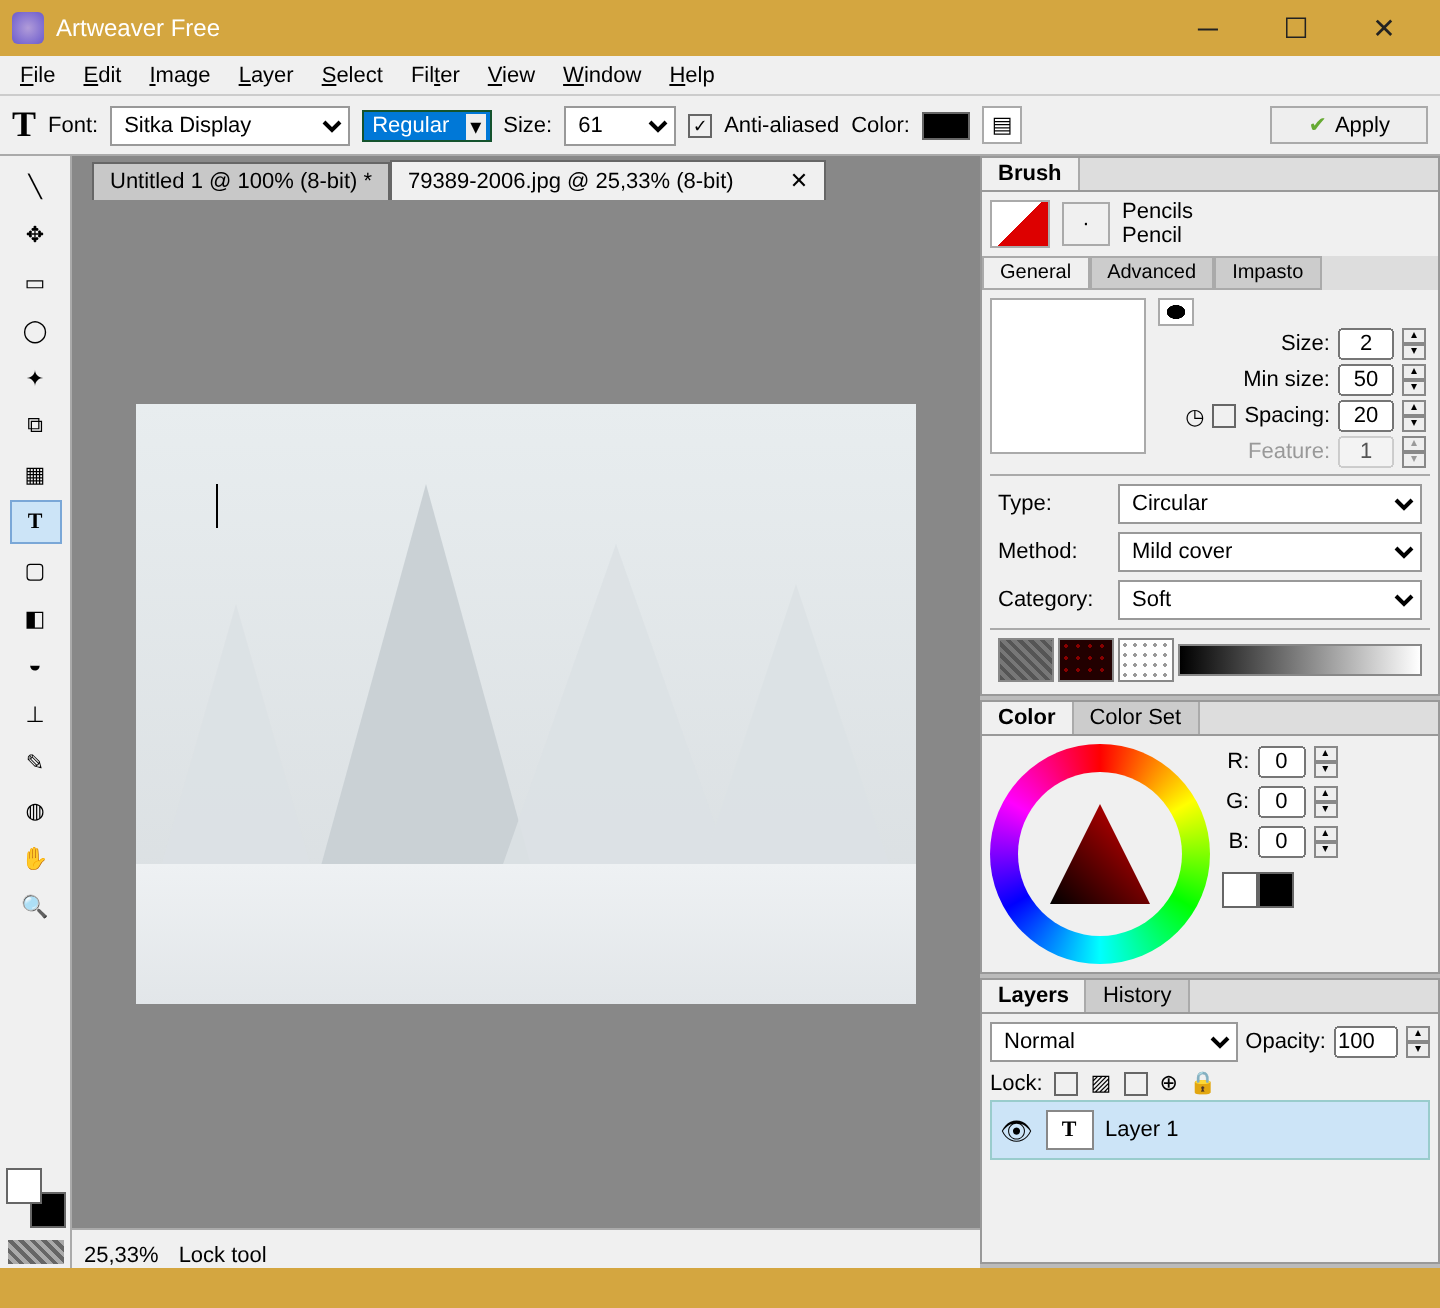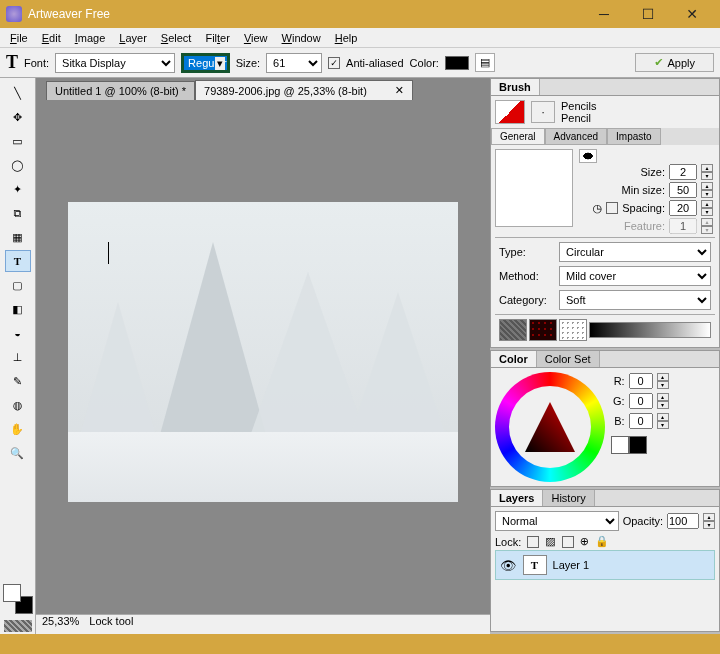--- a/index.html
+++ b/index.html
@@ -7,21 +7,21 @@
 .titlebar { height: 28px; background: #d4a640; display: flex; align-items: center; padding: 0 6px; }
 .titlebar .app-icon { width: 16px; height: 16px; background: radial-gradient(circle,#b19cd9,#6a5acd); border-radius: 3px; margin-right: 6px; }
 .titlebar .title { color: #fff; font-size: 12px; flex: 1; }
 .titlebar .winbtn { width: 44px; height: 28px; display: flex; align-items: center; justify-content: center; color: #222; font-size: 14px; }
 .menubar { height: 20px; background: #f0f0f0; display: flex; align-items: center; padding: 0 4px; gap: 2px; border-bottom: 1px solid #ccc; }
 .menubar span { padding: 2px 6px; }
 .menubar span u { text-decoration: underline; }
 .toolbar { height: 30px; background: #f0f0f0; border-bottom: 1px solid #aaa; display: flex; align-items: center; padding: 0 6px; gap: 6px; }
 .toolbar .T { font-family: Georgia,serif; font-size: 18px; font-weight: bold; }
 select,input[type=text]{ border:1px solid #999; height:20px; padding:0 2px; background:#fff; }
-.sel-highlight { background:#0078d7; color:#fff; border:3px solid #14532d; padding:1px 0 1px 4px; position:relative; }
+.sel-highlight { background:#0078d7; color:#fff; border:1px solid #14532d; padding:1px 20px 1px 4px; position:relative; }
 .sel-highlight::after{content:"▾"; position:absolute; right:2px; color:#000; background:#eee; padding:0 2px; }
 .check { width:12px; height:12px; border:1px solid #666; display:inline-flex; align-items:center; justify-content:center; font-size:9px; }
 .swatch { width:24px; height:14px; background:#000; border:1px solid #666; display:inline-block; }
 .btn-apply { background:#eee; border:1px solid #aaa; padding:2px 18px; display:flex; align-items:center; gap:4px; }
 .main { display:flex; height: 556px; background:#888; }
 .toolbox { width:36px; background:#f0f0f0; border-right:1px solid #aaa; display:flex; flex-direction:column; align-items:center; padding-top:4px; gap:2px; }
 .tool { width:26px; height:22px; display:flex; align-items:center; justify-content:center; border:1px solid transparent; }
 .tool.active { background:#cce4f7; border:1px solid #7aa7d7; }
 .fgbg { position:relative; width:30px; height:30px; margin-top:auto; }
 .fgbg .bg{position:absolute; right:0; bottom:0; width:18px; height:18px; background:#000; border:1px solid #666;}
@@ -33,21 +33,21 @@
 .doctab.active { background:#f0f0f0;gap:28px; }
 .canvas-area { flex:1; background:#888; position:relative; display:flex; align-items:center; justify-content:center; }
 .canvas { background:linear-gradient(#e8edef,#d8dde0); width:390px; height:300px; position:relative; overflow:hidden; margin-top:-10px; }
 .tree { position:absolute; bottom:60px; background:rgba(220,225,228,.9); }
 .tree.t1{left:10px;width:80px;height:140px;clip-path:polygon(50% 0,0 100%,100% 100%);}
 .tree.t2{left:90px;width:110px;height:200px;clip-path:polygon(50% 0,0 100%,100% 100%); background:rgba(200,208,212,.95);}
 .tree.t3{left:180px;width:120px;height:170px;clip-path:polygon(50% 0,0 100%,100% 100%);}
 .tree.t4{left:280px;width:100px;height:150px;clip-path:polygon(50% 0,0 100%,100% 100%);}
 .snow{position:absolute;bottom:0;left:0;right:0;height:70px;background:linear-gradient(#eef1f3,#e2e6e9);}
 .cursor{position:absolute;left:40px;top:40px;width:1px;height:22px;background:#000;}
-.statusbar { height:20px; background:#f0f0f0; border-top:1px solid #aaa; display:flex; align-items:flex-start; padding:0 6px; gap:10px; }
+.statusbar { height:20px; background:#f0f0f0; border-top:1px solid #aaa; display:flex; align-items:flex-end; padding:0 6px; gap:10px; }
 .right { width:230px; background:#bbb; display:flex; flex-direction:column; }
 .panel { background:#f0f0f0; border:1px solid #999; margin-bottom:2px; }
 .panel-tabs { display:flex; background:#ddd; border-bottom:1px solid #999; }
 .ptab { padding:2px 8px; border-right:1px solid #aaa; background:#ccc; }
 .ptab.active { background:#f0f0f0; font-weight:bold; }
 .brush-head { display:flex; align-items:center; padding:4px; gap:6px; }
 .brush-prev { width:30px; height:24px; border:1px solid #aaa; background:linear-gradient(135deg,#fff 50%,#d00 50%); }
 .brush-prev2 { width:24px; height:22px; border:1px solid #aaa; display:flex; align-items:center; justify-content:center; }
 .subtabs { display:flex; background:#ddd; }
 .subtab { padding:2px 8px; border:1px solid #aaa; background:#ccc; font-size:10px; }

